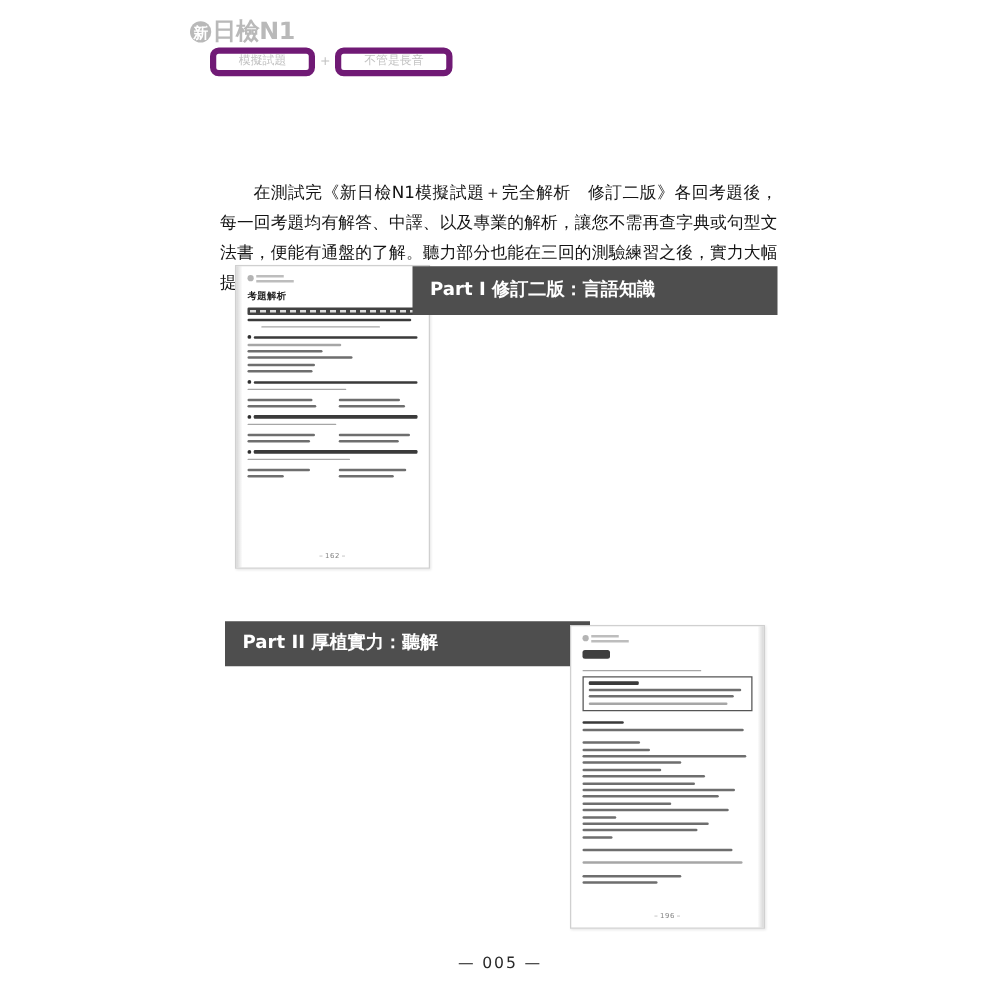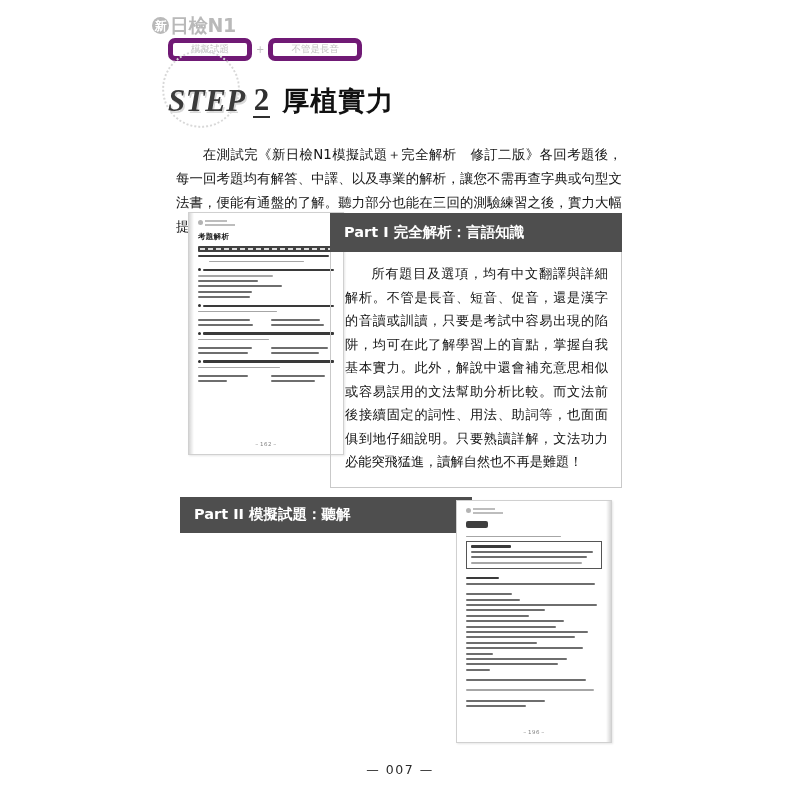--- a/index.html
+++ b/index.html
@@ -353,26 +353,20 @@
       <span class="brand-badge">新</span>
       <span>日檢N1</span>
     </div>
     <div class="masthead-sub">
       <span class="chip">模擬試題</span>
       <span class="plus">+</span>
       <span class="chip">不管是長音</span>
     </div>
   </div>
 
-  <div class="step-head">
-    <span class="step-circle"></span>
-    <span class="step-word">STEP</span>
-    <span class="step-num">2</span>
-    <span class="step-label">厚植實力</span>
-  </div>
 
   <p class="intro">在測試完《新日檢N1模擬試題＋完全解析　修訂二版》各回考題後，每一回考題均有解答、中譯、以及專業的解析，讓您不需再查字典或句型文法書，便能有通盤的了解。聽力部分也能在三回的測驗練習之後，實力大幅提升！</p>
 
   <div class="thumb left">
     <div class="thumb-inner">
 
       <div class="t-logo">
         <span class="t-logo-dot"></span>
         <span class="t-logo-bars">
           <span class="t-logo-bar w1"></span>
@@ -454,29 +448,28 @@
         </div>
       </div>
 
     </div>
     <div class="t-pageno">－162－</div>
   </div>
 
   <section class="part1">
     <div class="band">
       <span class="part-tag">Part I</span>
-      <span>完全解析：言語知識</span>
+      <span>修訂二版：言語知識</span>
     </div>
-    <div class="body">所有題目及選項，均有中文翻譯與詳細解析。不管是長音、短音、促音，還是漢字的音讀或訓讀，只要是考試中容易出現的陷阱，均可在此了解學習上的盲點，掌握自我基本實力。此外，解說中還會補充意思相似或容易誤用的文法幫助分析比較。而文法前後接續固定的詞性、用法、助詞等，也面面俱到地仔細說明。只要熟讀詳解，文法功力必能突飛猛進，讀解自然也不再是難題！</div>
   </section>
 
   <section class="part2">
     <div class="band">
       <span class="part-tag">Part II</span>
-      <span>模擬試題：聽解</span>
+      <span>厚植實力：聽解</span>
     </div>
   </section>
 
   <div class="thumb right">
     <div class="thumb-inner">
 
       <div class="t-logo">
         <span class="t-logo-dot"></span>
         <span class="t-logo-bars">
           <span class="t-logo-bar w1"></span>
@@ -524,15 +517,15 @@
       <div class="t-line light" style="width:94%"></div>
 
       <div class="t-gap"></div>
       <div class="t-line" style="width:58%"></div>
       <div class="t-line" style="width:44%"></div>
 
     </div>
     <div class="t-pageno">－196－</div>
   </div>
 
-  <div class="folio">— 007 —</div>
+  <div class="folio">— 005 —</div>
 
 </div>
 
 </body></html>

